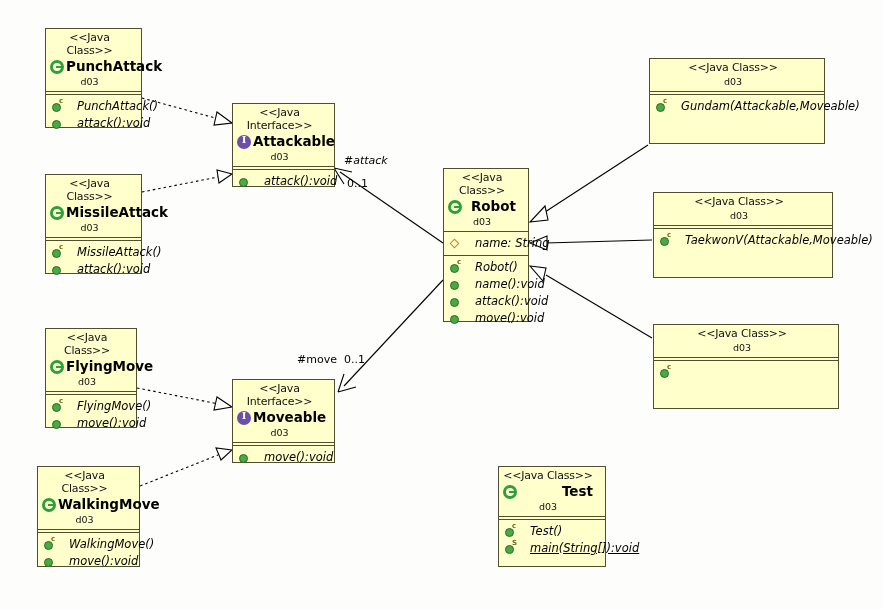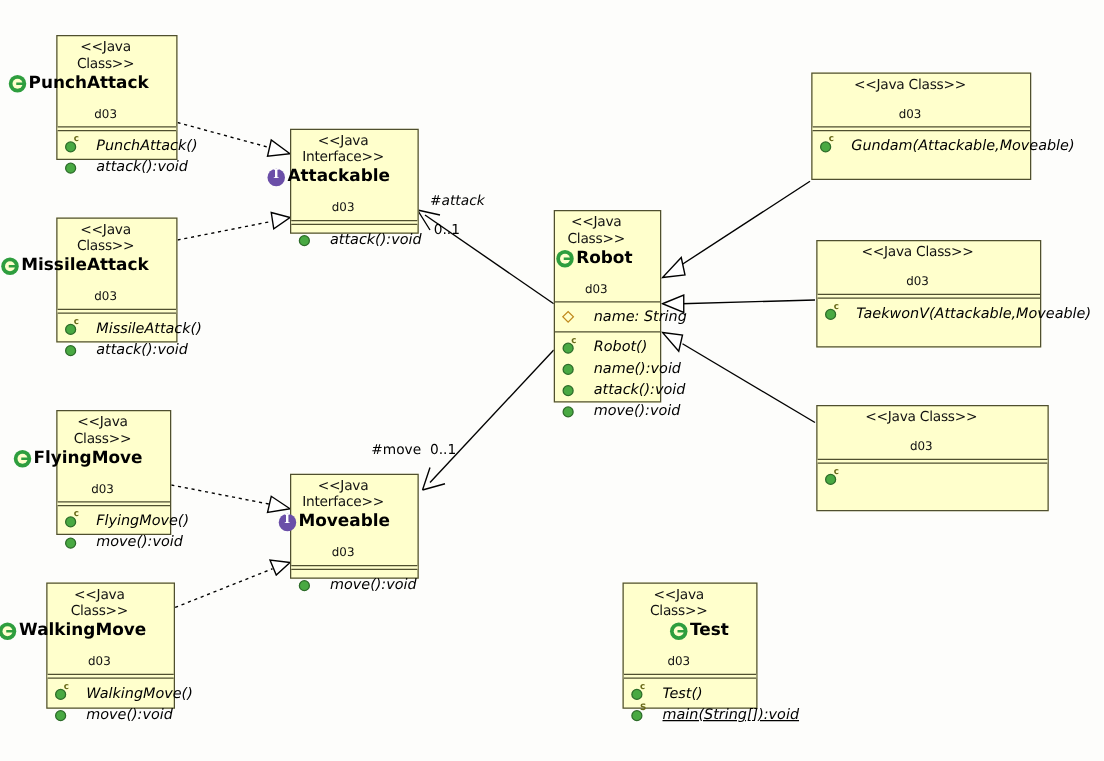--- a/index.html
+++ b/index.html
@@ -27,43 +27,43 @@
   }
   .uml-box {
     position: absolute;
     background: #ffffcc;
     border: 1px solid #4f4f2f;
     box-sizing: border-box;
     z-index: 5;
   }
   .hdr {
     text-align: center;
-    padding: 3px 22px 4px 4px;
+    padding: 3px 12px 4px 4px;
     line-height: 1.18;
   }
   .stereo {
     font-size: 11px;
     color: #111111;
     letter-spacing: -0.2px;
   }
   .nameline {
     font-size: 13.5px;
     font-weight: bold;
     color: #000000;
     margin-top: 1px;
     white-space: nowrap;
     display: flex;
     align-items: center;
-    justify-content: flex-end;
+    justify-content: space-between;
     gap: 2px;
   }
   .pkg {
     font-size: 9.5px;
     color: #111111;
-    margin-top: 11px;
+    margin-top: 1px;
   }
   .sep {
     border-top: 1px solid #4f4f2f;
     height: 0;
   }
   .sep2 {
     border-top: 1px solid #4f4f2f;
     height: 2px;
     background: #ffffcc;
     border-bottom: 1px solid #4f4f2f;

